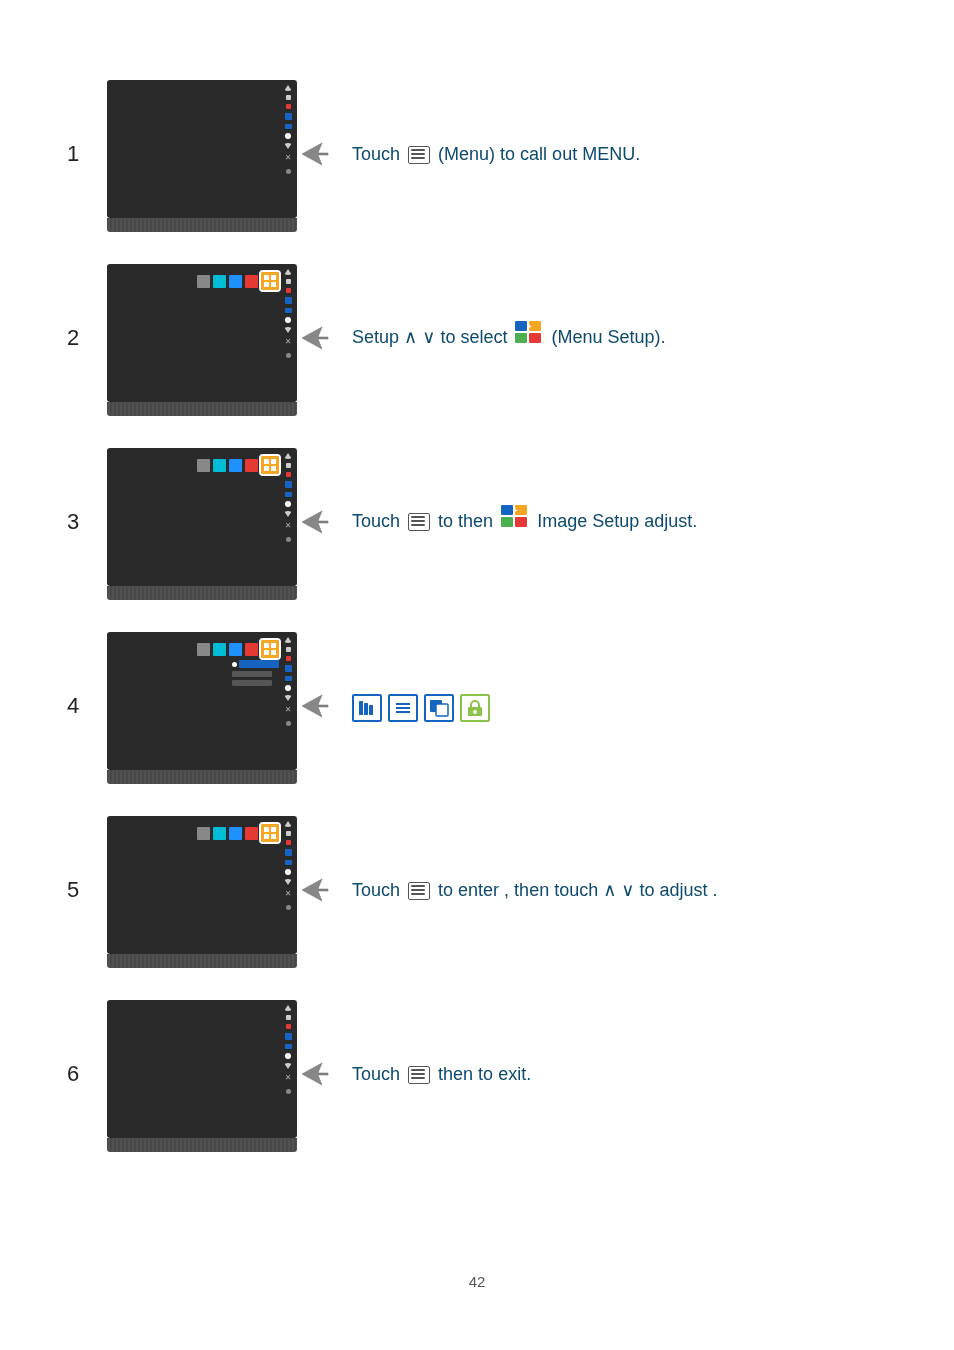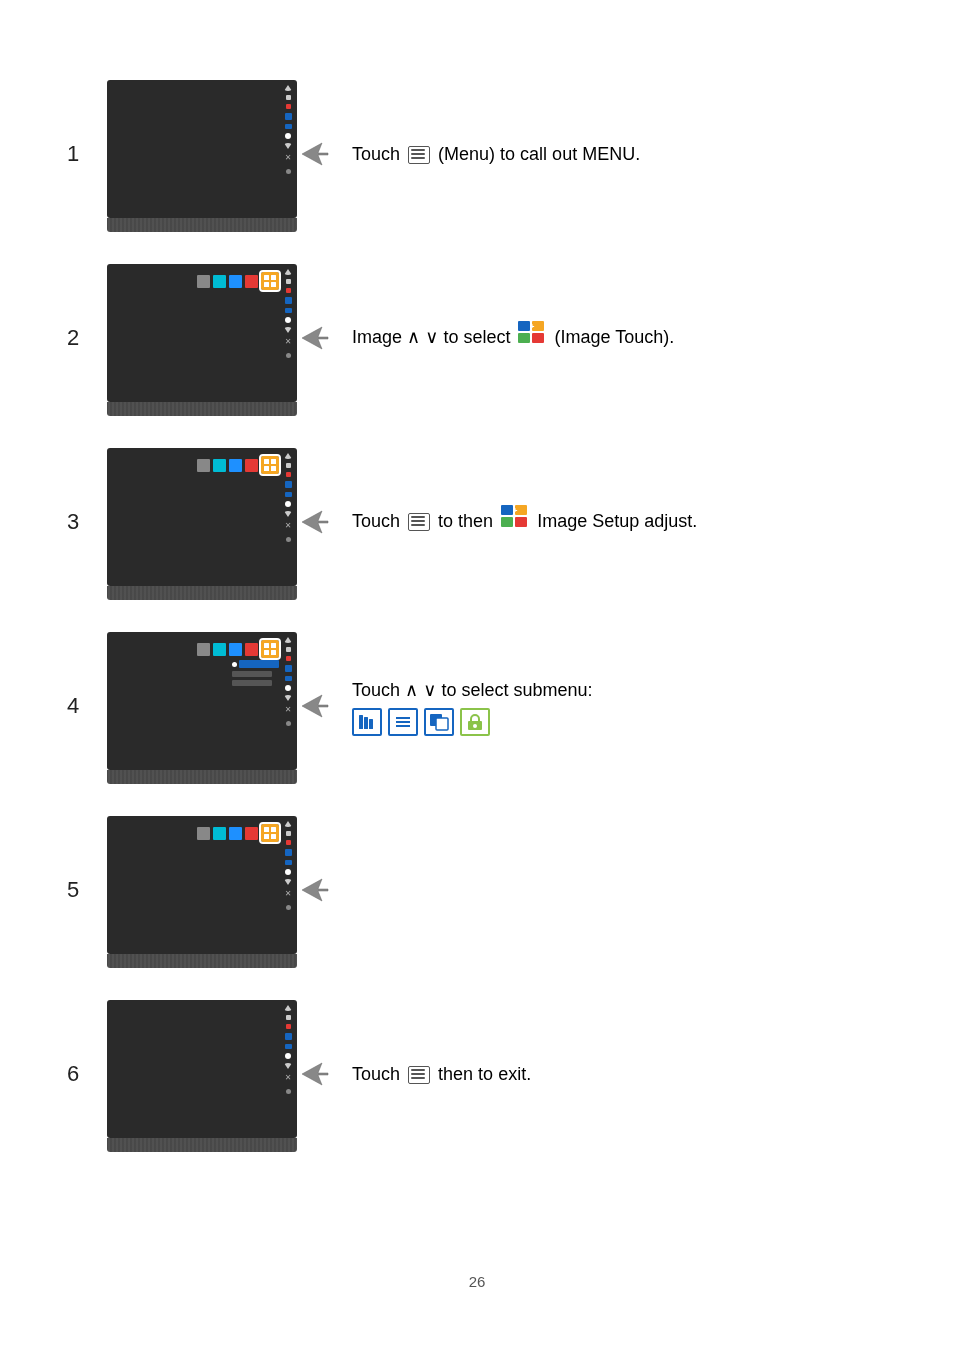--- a/index.html
+++ b/index.html
@@ -68,21 +68,21 @@
       width: 30px;
       height: 30px;
     }
 
     
     .step-text {
       flex: 1;
       padding-left: 50px;
       font-size: 18px;
       line-height: 1.6;
-      color: #000000;
+      color: #0c4a6e;
     }
     .step-text .inline-icon {
       display: inline-block;
       vertical-align: middle;
       margin: 0 3px;
     }
     .menu-icon {
       display: inline-flex;
       align-items: center;
       justify-content: center;
@@ -255,32 +255,32 @@
         </div>
       </div>
       <div class="monitor-bottom"></div>
       <div class="arrow-pointer">
         <svg viewBox="0 0 30 30" xmlns="http://www.w3.org/2000/svg">
           <path d="M2 15 L22 4 L18 14 L28 14 L28 16 L18 16 L22 26 Z" fill="#888" stroke="#666" stroke-width="0.5"></path>
         </svg>
       </div>
     </div>
     <div class="step-text">
-      <span>Image ∧ ∨ to select</span>
+      <span>Setup ∧ ∨ to select</span>
       
       <span class="inline-icon" style="display:inline-block;vertical-align:middle;margin:0 3px;">
         <svg width="28" height="26" viewBox="0 0 28 26" xmlns="http://www.w3.org/2000/svg">
           <rect x="0" y="0" width="12" height="10" rx="1" fill="#1565c0"></rect>
           <rect x="14" y="0" width="12" height="10" rx="1" fill="#f5a623"></rect>
           <rect x="0" y="12" width="12" height="10" rx="1" fill="#4caf50"></rect>
           <rect x="14" y="12" width="12" height="10" rx="1" fill="#e53935"></rect>
           <text x="14" y="8" text-anchor="middle" font-size="8" fill="#fff" font-weight="bold">+</text>
         </svg>
       </span>
-      <span>(Image Touch).</span>
+      <span>(Menu Setup).</span>
     </div>
   </div>
 
   <div class="step-row">
     <div class="step-number">3</div>
     <div class="monitor-wrap">
       <div class="monitor">
         <div style="position:absolute; top:8px; right:18px; display:flex; gap:3px; align-items:center;">
           <div style="width:13px;height:13px;background:#888;border-radius:1px;"></div>
           <div style="width:13px;height:13px;background:#00bcd4;border-radius:1px;"></div>
@@ -377,21 +377,20 @@
         </div>
       </div>
       <div class="monitor-bottom"></div>
       <div class="arrow-pointer">
         <svg viewBox="0 0 30 30" xmlns="http://www.w3.org/2000/svg">
           <path d="M2 15 L22 4 L18 14 L28 14 L28 16 L18 16 L22 26 Z" fill="#888" stroke="#666" stroke-width="0.5"></path>
         </svg>
       </div>
     </div>
     <div class="step-text">
-      <div>Touch ∧ ∨ to select submenu:</div>
       <div class="submenu-icons">
 
         <span class="submenu-icon bars">
           <svg width="18" height="16" viewBox="0 0 18 16" fill="none" xmlns="http://www.w3.org/2000/svg">
             <rect x="1" y="1" width="4" height="14" fill="#1565c0" rx="0.5"></rect>
             <rect x="6" y="3" width="4" height="12" fill="#1565c0" rx="0.5"></rect>
             <rect x="11" y="5" width="4" height="10" fill="#1565c0" rx="0.5"></rect>
           </svg>
         </span>
 
@@ -451,20 +450,31 @@
           <div class="r-icon" style="background:#888; width:5px; height:5px; border-radius:50%; margin-top:4px;"></div>
         </div>
       </div>
       <div class="monitor-bottom"></div>
       <div class="arrow-pointer">
         <svg viewBox="0 0 30 30" xmlns="http://www.w3.org/2000/svg">
           <path d="M2 15 L22 4 L18 14 L28 14 L28 16 L18 16 L22 26 Z" fill="#888" stroke="#666" stroke-width="0.5"></path>
         </svg>
       </div>
     </div>
+    <div class="step-text">
+      <span>Touch</span>
+      <span class="menu-icon inline-icon">
+        <span class="menu-icon-inner">
+          <span class="menu-line"></span>
+          <span class="menu-line"></span>
+          <span class="menu-line"></span>
+        </span>
+      </span>
+      <span>to enter , then touch ∧ ∨ to  adjust .</span>
+    </div>
   </div>
 
   <div class="step-row">
     <div class="step-number">6</div>
     <div class="monitor-wrap">
       <div class="monitor">
         <div class="monitor-right-icons">
           <div class="r-icon arrow-up"></div>
           <div class="r-icon sq"></div>
           <div class="r-icon sq" style="background:#e53935;"></div>
@@ -489,14 +499,14 @@
         <span class="menu-icon-inner">
           <span class="menu-line"></span>
           <span class="menu-line"></span>
           <span class="menu-line"></span>
         </span>
       </span>
       <span>then to exit.</span>
     </div>
   </div>
 
-  <div class="page-number">26</div>
+  <div class="page-number">42</div>
 </div>
 
 </body></html>

